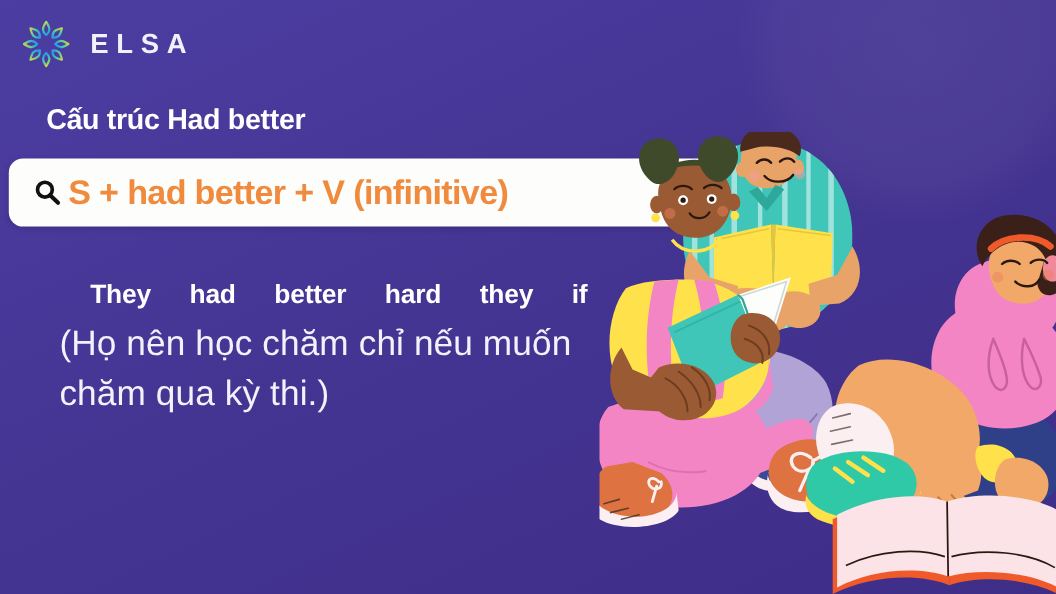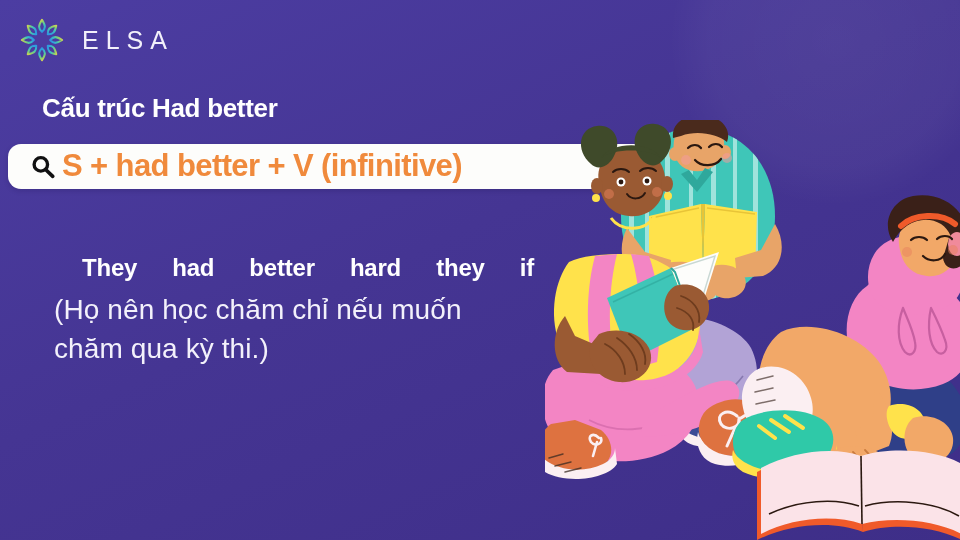--- a/index.html
+++ b/index.html
@@ -22,38 +22,38 @@
   
   #logo-row {
     position:absolute; left:18px; top:16px;
     display:flex; align-items:center; gap:16px;
   }
   #logo-mark { width:48px; height:48px; display:block; }
   #logo-word {
     color:#F2F0FA;
     font-size:25px;
     letter-spacing:7px;
-    font-weight:400;
+    font-weight:700;
     text-align:right;
   }
 
   
   #page-title {
     position:absolute; left:42px; top:93px;
     color:#FFFFFF;
     font-size:26px;
     font-weight:bold;
     letter-spacing:-0.3px;
     white-space:nowrap;
   }
 
   
   #search-bar {
     position:absolute; left:8px; top:144px;
-    width:682px; height:45px;
+    width:682px; height:62px;
     background:#FDFDFB;
     border-radius:13px;
     display:flex; align-items:center;
     padding:0 16px 0 22px;
     box-shadow:0 2px 5px rgba(20,10,60,0.18);
   }
   #search-icon { flex:0 0 auto; width:26px; height:26px; margin-right:6px; }
   #search-value {
     flex:1 1 auto;
     color:#F08A3C;
@@ -77,21 +77,21 @@
     letter-spacing:-0.2px;
     white-space:nowrap;
     margin-left:28px;
   }
   .en-line.justified {
     display:flex; justify-content:space-between;
     white-space:normal;
   }
   .vi-line {
     color:#F3F1FB;
-    font-size:28px;
+    font-size:32px;
     font-weight:400;
     line-height:1.42;
     letter-spacing:0.1px;
     white-space:nowrap;
   }
   #vi-block { margin-top:6px; }
 
   
   #illustration {
     position:absolute; left:545px; top:120px;

